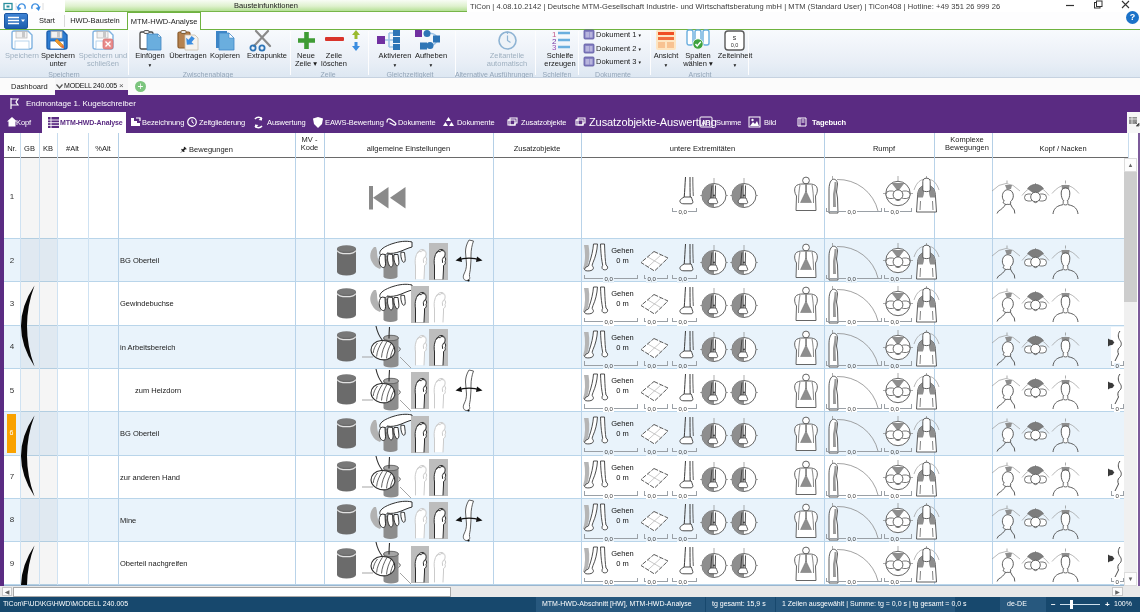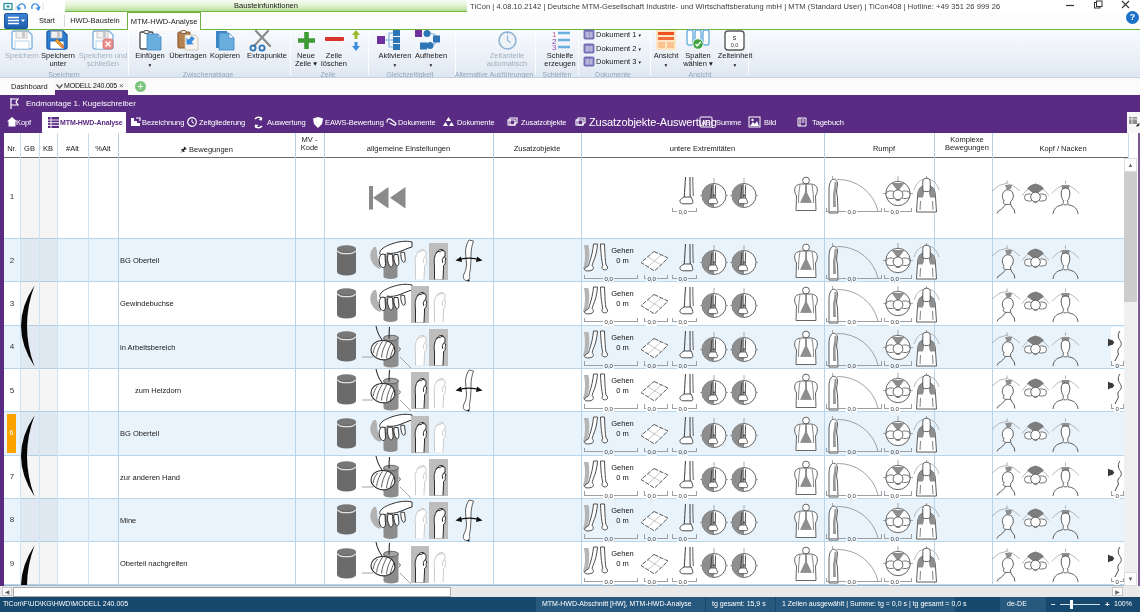--- a/index.html
+++ b/index.html
@@ -424,21 +424,21 @@
 <div class="a" style="left:716px;top:112px;height:21px;font-size:7.5px;line-height:21px;color:#fff;font-weight:normal;letter-spacing:-0.1px">Summe</div>
 <svg class="i" style="left:749px;top:117px" width="11" height="10" viewBox="0 0 11 10">
     <rect x="0" y="0" width="11" height="10" fill="none" stroke="#fff" stroke-width="1"></rect>
     <circle cx="3.5" cy="3" r="1.2" fill="#fff"></circle>
     <path d="M1,9 L4,5 L6,7 L8,4 L10,9 Z" fill="#fff"></path>
   </svg>
 <div class="a" style="left:764px;top:112px;height:21px;font-size:7.5px;line-height:21px;color:#fff;font-weight:normal;letter-spacing:-0.1px">Bild</div>
 <svg class="i" style="left:797px;top:117px" width="11" height="10" viewBox="0 0 11 10">
     <path d="M1,1 L9,1 L9,9 L1,9 Z M3,1 L3,9 M4.5,3 L7.5,3 M4.5,5 L7.5,5" stroke="#fff" stroke-width="1" fill="none"></path>
   </svg>
-<div class="a" style="left:812px;top:112px;height:21px;font-size:7.5px;line-height:21px;color:#fff;font-weight:normal;letter-spacing:-0.1px">Tagebuch</div>
+<div class="a" style="left:812px;top:112px;height:21px;font-size:7.5px;line-height:21px;color:#fff;font-weight:bold;letter-spacing:-0.1px">Tagebuch</div>
 <div class="a" style="left:0;top:133px;width:1140px;height:453px;background:#fff"></div>
 <div class="a" style="left:0;top:133px;width:4px;height:453px;background:#5a2b82"></div>
 <div class="a" style="left:1138px;top:133px;width:2px;height:457px;background:#7c5a9a"></div>
 <div class="a" style="left:4px;top:133px;width:1124px;height:25px;background:#fff;border-bottom:1px solid #6a6a6a"></div>
 <div class="a" style="left:-58px;top:144px;width:140px;text-align:center;font-size:7.5px">Nr.</div>
 <div class="a" style="left:-40.5px;top:144px;width:140px;text-align:center;font-size:7.5px">GB</div>
 <div class="a" style="left:-22px;top:144px;width:140px;text-align:center;font-size:7.5px">KB</div>
 <div class="a" style="left:2.5px;top:144px;width:140px;text-align:center;font-size:7.5px">#Alt</div>
 <div class="a" style="left:33px;top:144px;width:140px;text-align:center;font-size:7.5px">%Alt</div>
 <div class="a" style="left:136.5px;top:144px;width:140px;text-align:center;font-size:7.5px">🖈 Bewegungen</div>

